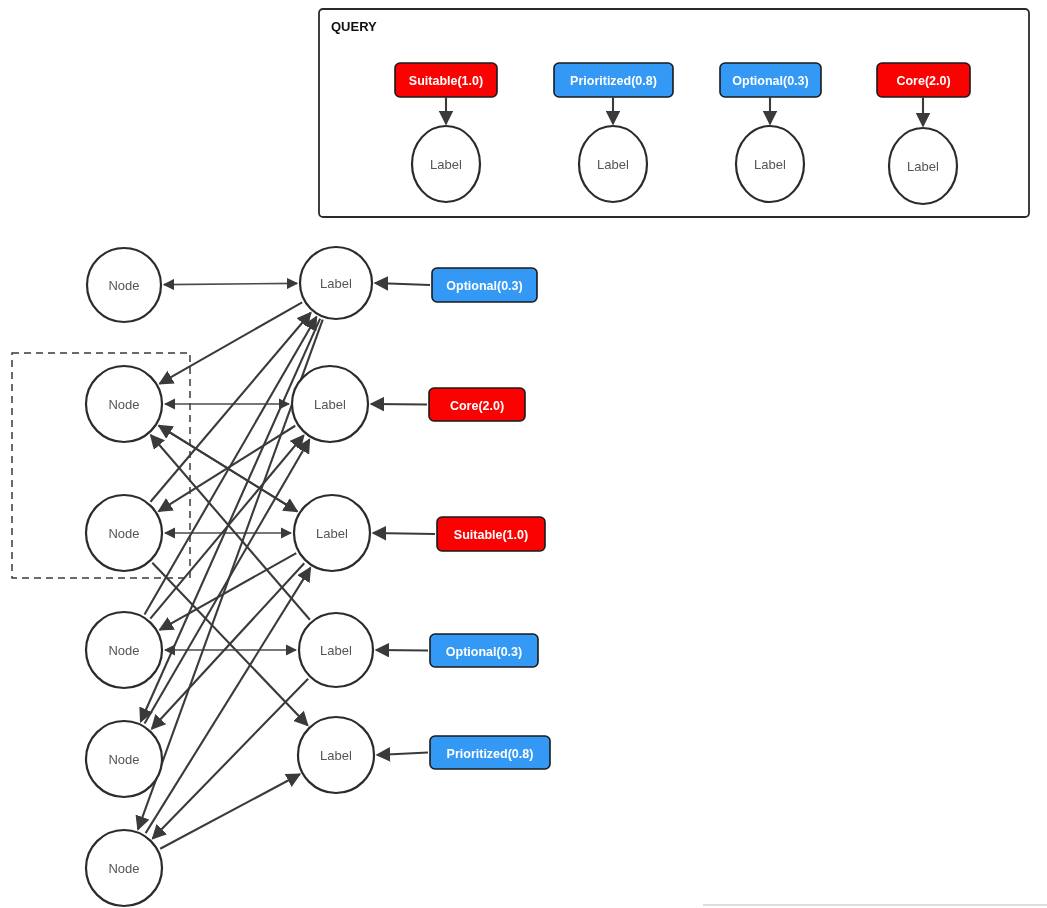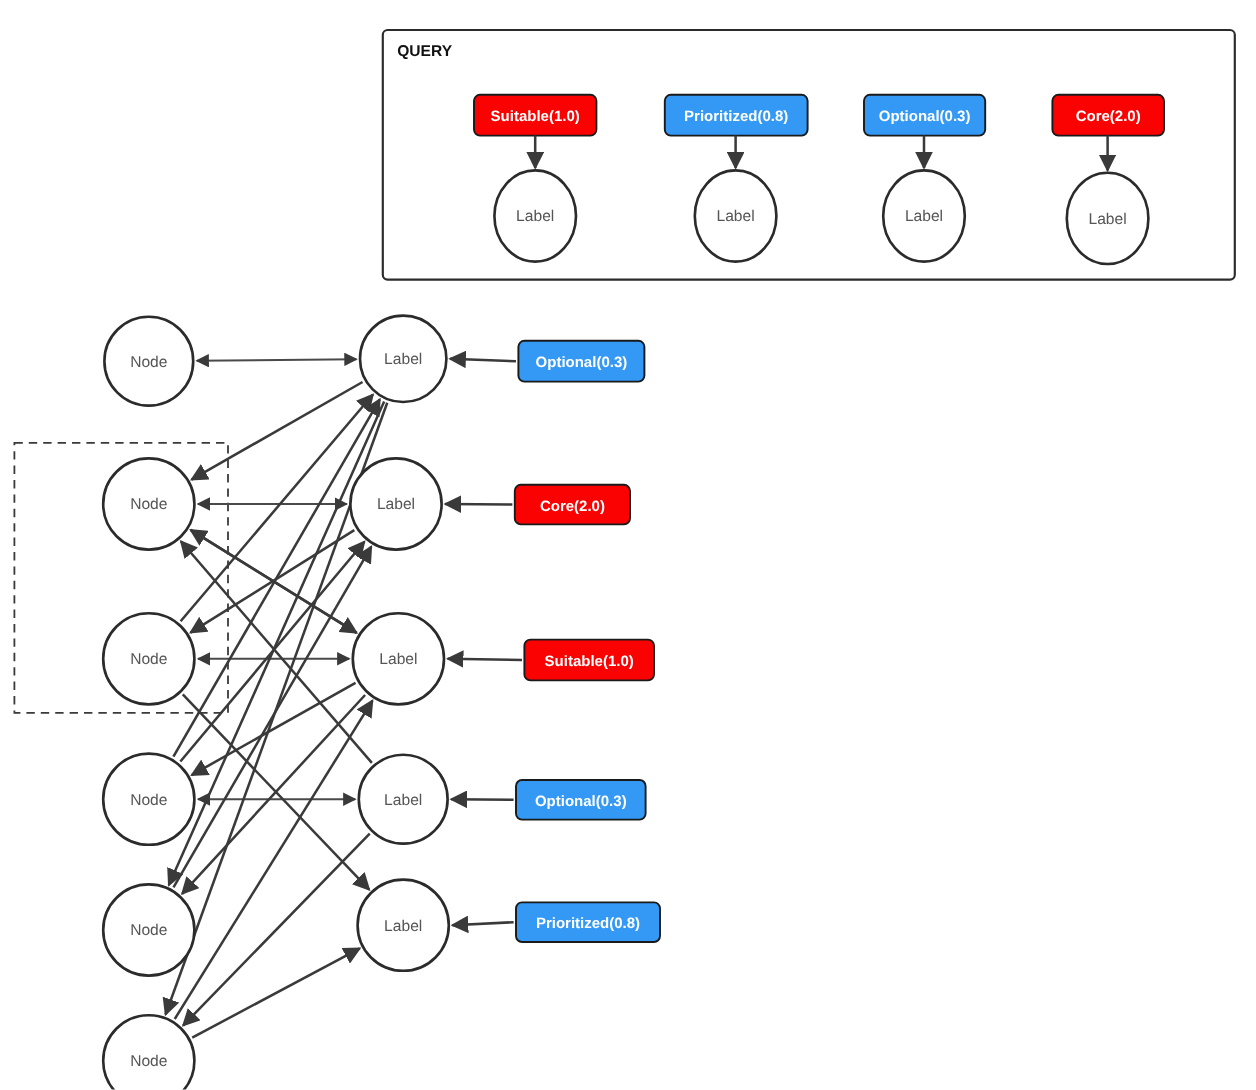--- a/index.html
+++ b/index.html
@@ -1,17 +1,17 @@
 <!DOCTYPE html>
 <html><head>
 <meta charset="utf-8">
 <style>
   html,body{margin:0;padding:0;background:#ffffff;}
   body{width:1047px;height:908px;font-family:"Liberation Sans",sans-serif;overflow:hidden;}
-  #stage{position:relative;width:1047px;height:692px;margin-top:16px;}
+  #stage{position:relative;width:1047px;height:692px;}
   svg{position:absolute;top:0;left:0;}
   .node-circle{fill:#ffffff;stroke:#2b2b2b;stroke-width:2.2;}
   .node-text{fill:#555555;font-family:"Liberation Sans",sans-serif;font-size:13px;text-anchor:middle;dominant-baseline:central;}
   .edge{stroke:#3a3a3a;stroke-width:2.1;fill:none;}
   .edge-thin{stroke:#4a4a4a;stroke-width:1.6;fill:none;}
   .badge-rect{stroke:#1a1a1a;stroke-width:1.6;rx:5;ry:5;}
   .badge-red{fill:#fa0202;}
   .badge-blue{fill:#3399f5;}
   .badge-text{fill:#ffffff;font-family:"Liberation Sans",sans-serif;font-size:12.5px;font-weight:bold;text-anchor:middle;dominant-baseline:central;}
   .query-box{fill:none;stroke:#2b2b2b;stroke-width:1.8;rx:4;ry:4;}

